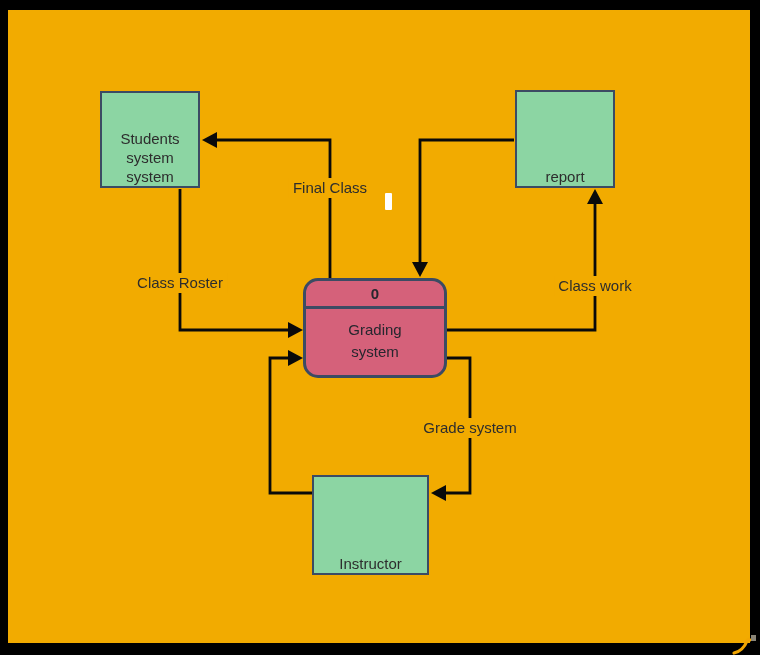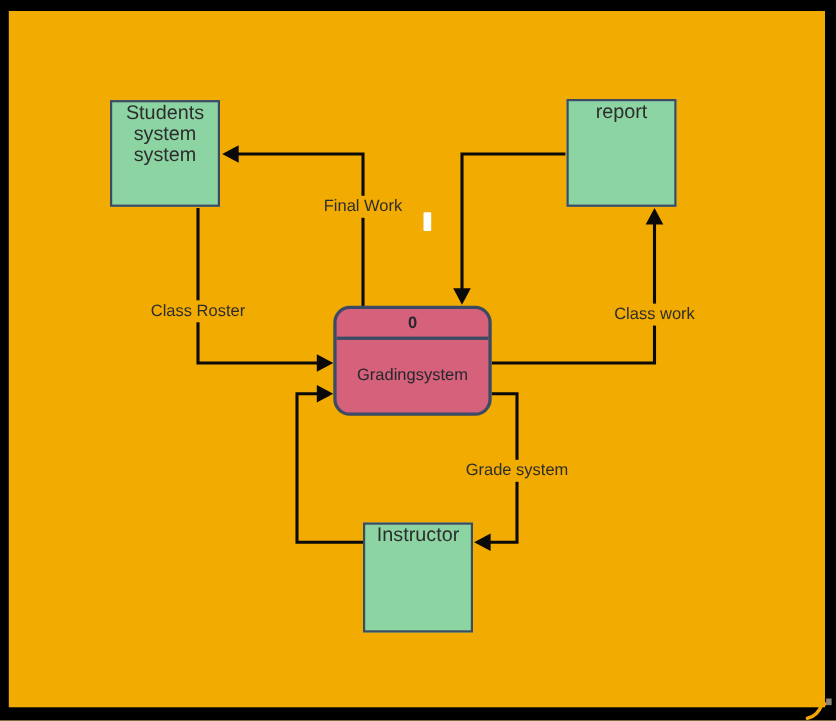--- a/index.html
+++ b/index.html
@@ -20,38 +20,38 @@
     background:var(--color-background,#F2AB00);
     color:var(--color-label-text,#2D2D2D);
     font-size:15px;line-height:20px;white-space:nowrap;
     padding:0 4px;text-align:center;
   }
   .flow-label span{display:block;}
   .entity{
     position:absolute;box-sizing:border-box;
     background:var(--color-entity-fill,#8CD5A3);
     border:2.5px solid var(--color-entity-border,#3C4B63);
-    display:flex;align-items:flex-start;justify-content:center;text-align:center;
-    color:var(--color-label-text,#2D2D2D);font-size:18px;line-height:19px;
+    display:flex;align-items:flex-end;justify-content:center;text-align:center;
+    color:var(--color-label-text,#2D2D2D);font-size:15px;line-height:19px;
   }
   .entity-text span{display:block;}
   .process{
     position:absolute;left:303px;top:278px;width:144px;height:100px;
     box-sizing:border-box;border-radius:15px;
     background:var(--color-process-fill,#D5617A);
     border:3px solid var(--color-process-border,#3C4B63);
     color:#26262e;
   }
   .process-header{
     height:25px;border-bottom:3px solid var(--color-process-border,#3C4B63);
     display:flex;align-items:center;justify-content:center;
     font-size:15px;font-weight:600;
   }
   .process-body{
-    height:64px;display:flex;
+    height:64px;display:flex;flex-direction:column;
     align-items:center;justify-content:center;
     font-size:15px;line-height:22px;text-align:left;
   }
   .text-cursor{
     position:absolute;left:385px;top:193px;width:7px;height:17px;
     background:var(--color-cursor,#FFFFFF);border-radius:1px;
   }
   svg.watermark{position:absolute;left:712px;top:630px;}
 </style>
 </head>
@@ -80,21 +80,21 @@
     <g>
       <path class="wire" d="M 330 493 L 270 493 L 270 358 L 290 358"></path>
       <polygon class="head" points="303,358 288,350 288,366"></polygon>
     </g>
     <g>
       <path class="wire" d="M 447 358 L 470 358 L 470 493 L 444 493"></path>
       <polygon class="head" points="431,493 446,485 446,501"></polygon>
     </g>
   </svg>
 
-  <div class="flow-label" style="left:330px;top:188px">Final Work</div>
+  <div class="flow-label" style="left:330px;top:188px">Final Class</div>
 
 
   <div class="flow-label" style="left:180px;top:283px">Class Roster</div>
 
   <div class="flow-label" style="left:595px;top:286px">Class work</div>
 
 
   <div class="flow-label" style="left:470px;top:428px">Grade system</div>
 
   <div class="entity" style="left:100px;top:91px;width:100px;height:97px">
@@ -104,21 +104,21 @@
       <span>system</span>
     </div>
   </div>
 
   <div class="entity" style="left:515px;top:90px;width:100px;height:98px">
     <div class="entity-text">
       <span>report</span>
     </div>
   </div>
 
-  <div class="entity" style="left:330px;top:475px;width:100px;height:100px">
+  <div class="entity" style="left:312px;top:475px;width:117px;height:100px">
     <div class="entity-text">
       <span>Instructor</span>
     </div>
   </div>
 
   <div class="process">
     <div class="process-header">
       <span>0</span>
     </div>
     <div class="process-body">

